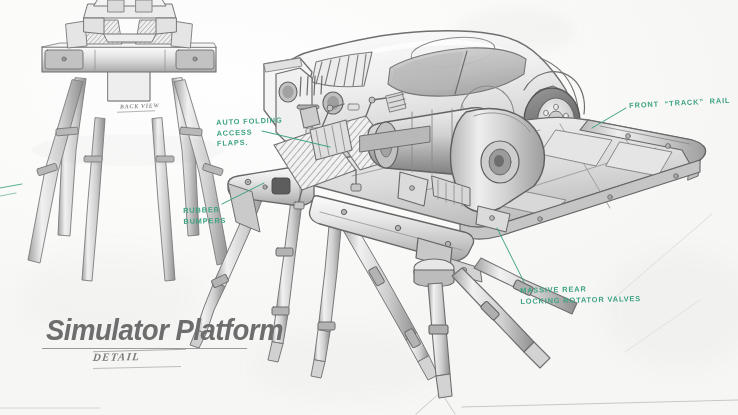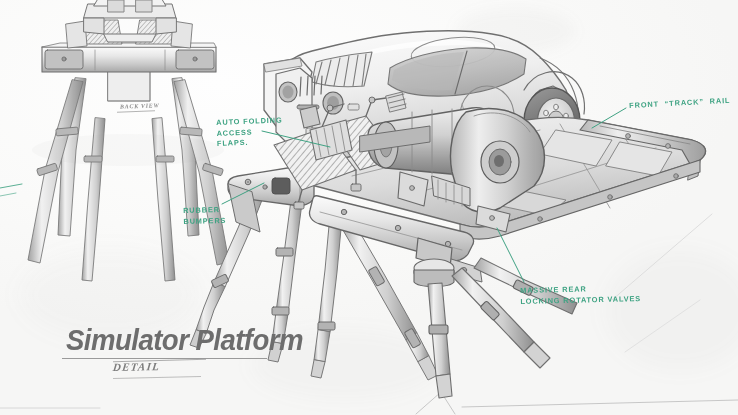--- a/index.html
+++ b/index.html
@@ -19,21 +19,21 @@
   
   .smudge{position:absolute;border-radius:50%;pointer-events:none;}
   .s1{left:455px;top:8px;width:120px;height:46px;background:rgba(120,120,120,.045);filter:blur(7px);}
   .s2{left:605px;top:250px;width:150px;height:120px;background:rgba(120,120,120,.035);filter:blur(10px);}
   .s3{left:20px;top:250px;width:180px;height:90px;background:rgba(120,120,120,.03);filter:blur(11px);}
   .s4{left:250px;top:330px;width:190px;height:70px;background:rgba(120,120,120,.03);filter:blur(9px);}
 
   svg{position:absolute;left:0;top:0;width:738px;height:415px;overflow:visible;}
 
   
-  #titleblock{position:absolute;left:46px;top:325px;width:250px;margin-left:20px;}
+  #titleblock{position:absolute;left:46px;top:315px;width:250px;}
   #maintitle{
     font-family:"Liberation Sans", sans-serif;
     font-weight:bold;font-style:italic;
     font-size:30px;letter-spacing:-0.6px;
     color:#6d6d6d;
     transform:scaleX(.92);transform-origin:left center;
     white-space:nowrap;
     line-height:1;
   }
   #titlerule{

